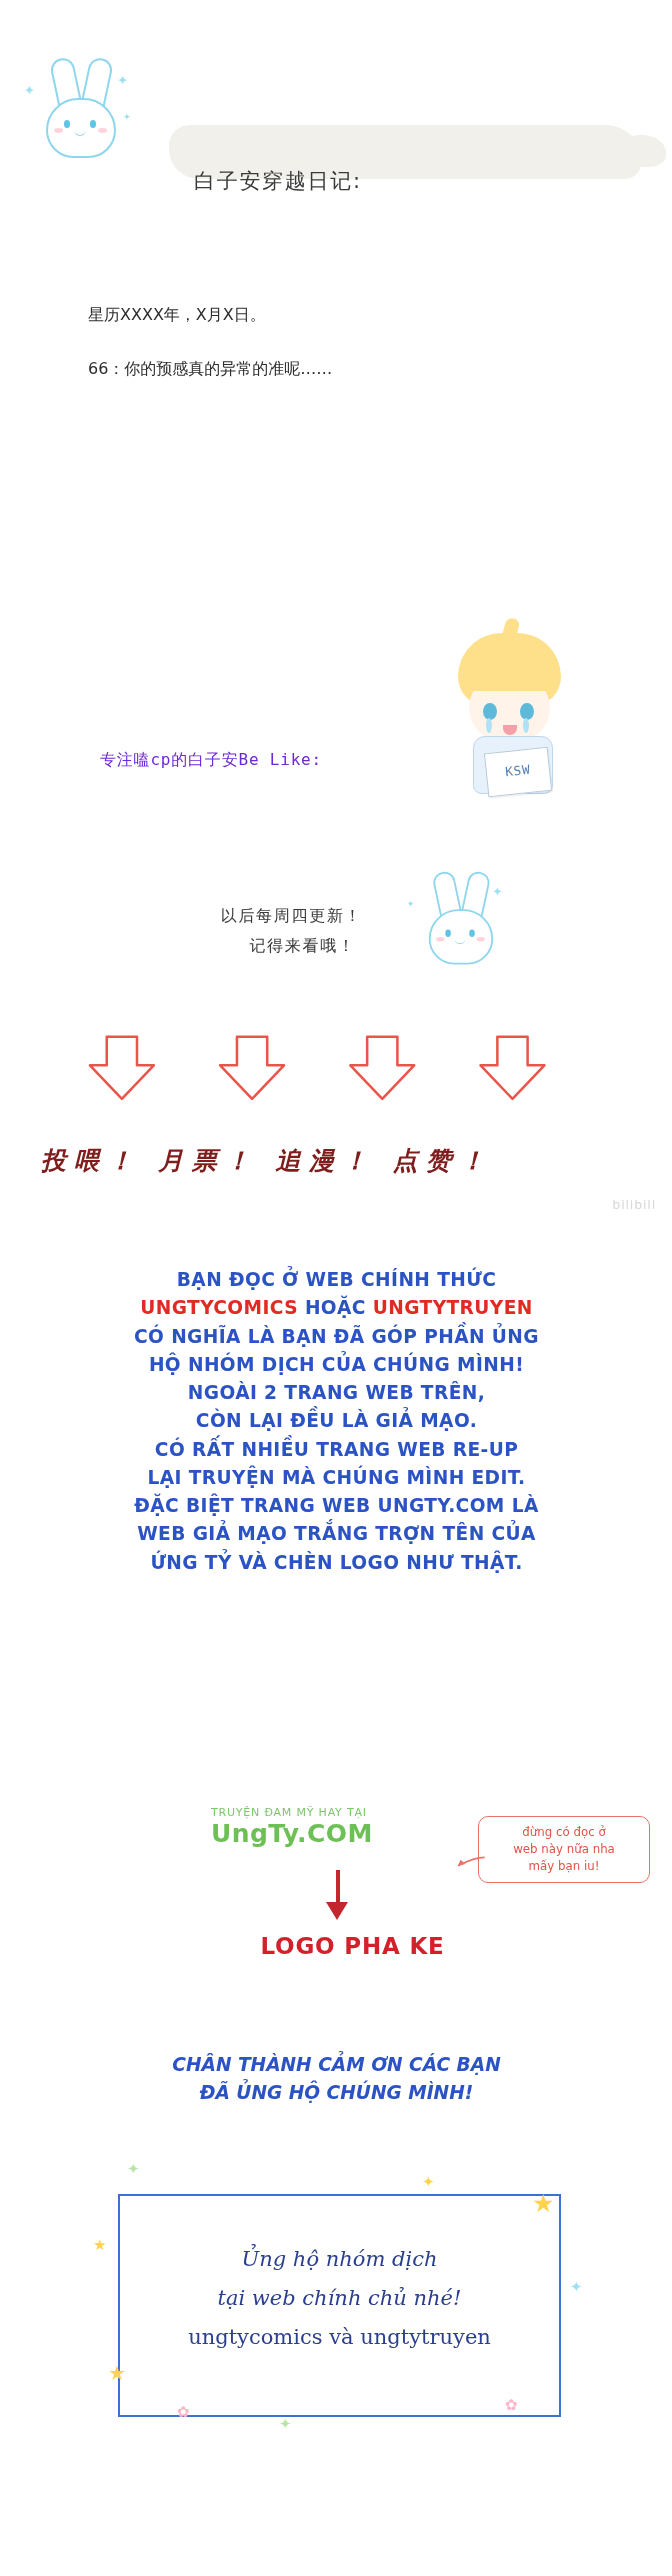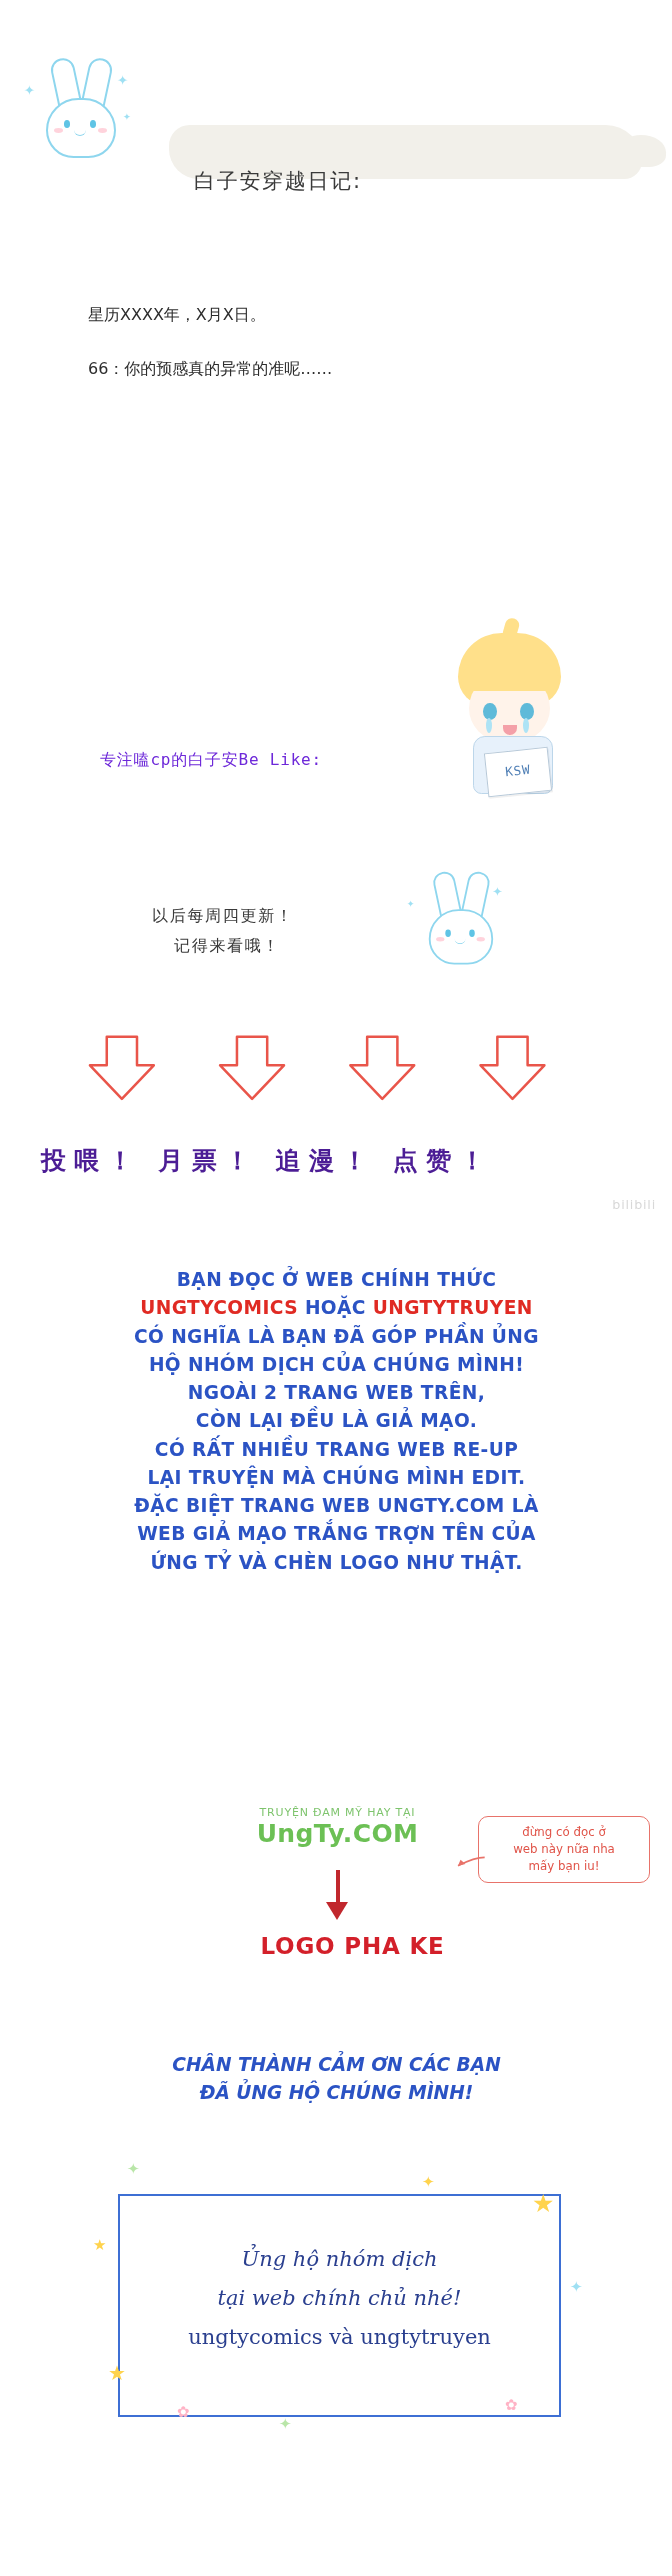--- a/index.html
+++ b/index.html
@@ -184,34 +184,36 @@
   
   .update-note {
     position:absolute;
     left: 152px; top: 901px;
     width: 279px;
     font-family:"DejaVu Sans", sans-serif;
     font-size: 16px;
     color:#3a3a3a;
     line-height: 1.9;
     letter-spacing: 1.7px;
+    text-align: center;
   }
   .bunny2 { position:absolute; left: 397px; top: 869px; width:127px; height:110px; transform: scale(.92); }
 
   
   .arrows { position:absolute; left: 0; top: 1030px; width:673px; height: 84px; }
 
   .cta-line {
     position:absolute; left: 0; top: 1144px; width: 534px;
     text-align:center;
     font-family:"DejaVu Sans", sans-serif;
     font-weight: bold;
     font-size: 25px;
     letter-spacing: 8.4px;
-    color:#4c1d95;
+    color:#7f1d1d;
+    font-style:italic;
   }
   .watermark {
     position:absolute; right: 17px; top: 1197px;
     font-size: 12.7px; color:#d8d8d8; letter-spacing:0.8px;
     font-family:"DejaVu Sans", sans-serif;
   }
 
   
   .notice {
     position:absolute; left:0; top: 1266px; width:673px;
@@ -220,21 +222,21 @@
     font-weight: bold;
     font-size: 18.6px;
     line-height: 1.52;
     letter-spacing: 0.4px;
   }
   .notice .blue { color:#2b53c4; display:block; }
   .notice .red  { color:#e02a23; }
   .notice .blk { height: 22px; }
 
   
-  .fakelogo { position:absolute; left: 211px; top: 1806px; width: 253px; text-align:center; }
+  .fakelogo { position:absolute; left: 211px; top: 1806px; width: 253px; text-align:left; }
   .fakelogo .small {
     font-family:"DejaVu Sans", sans-serif;
     font-size: 11px; color:#7ec46d; letter-spacing:0.8px;
   }
   .fakelogo .big {
     font-family:"DejaVu Sans", sans-serif;
     font-weight: bold; font-size: 25px; color:#6cc055;
     letter-spacing: 0.4px;
   }
   .down-arrow {

